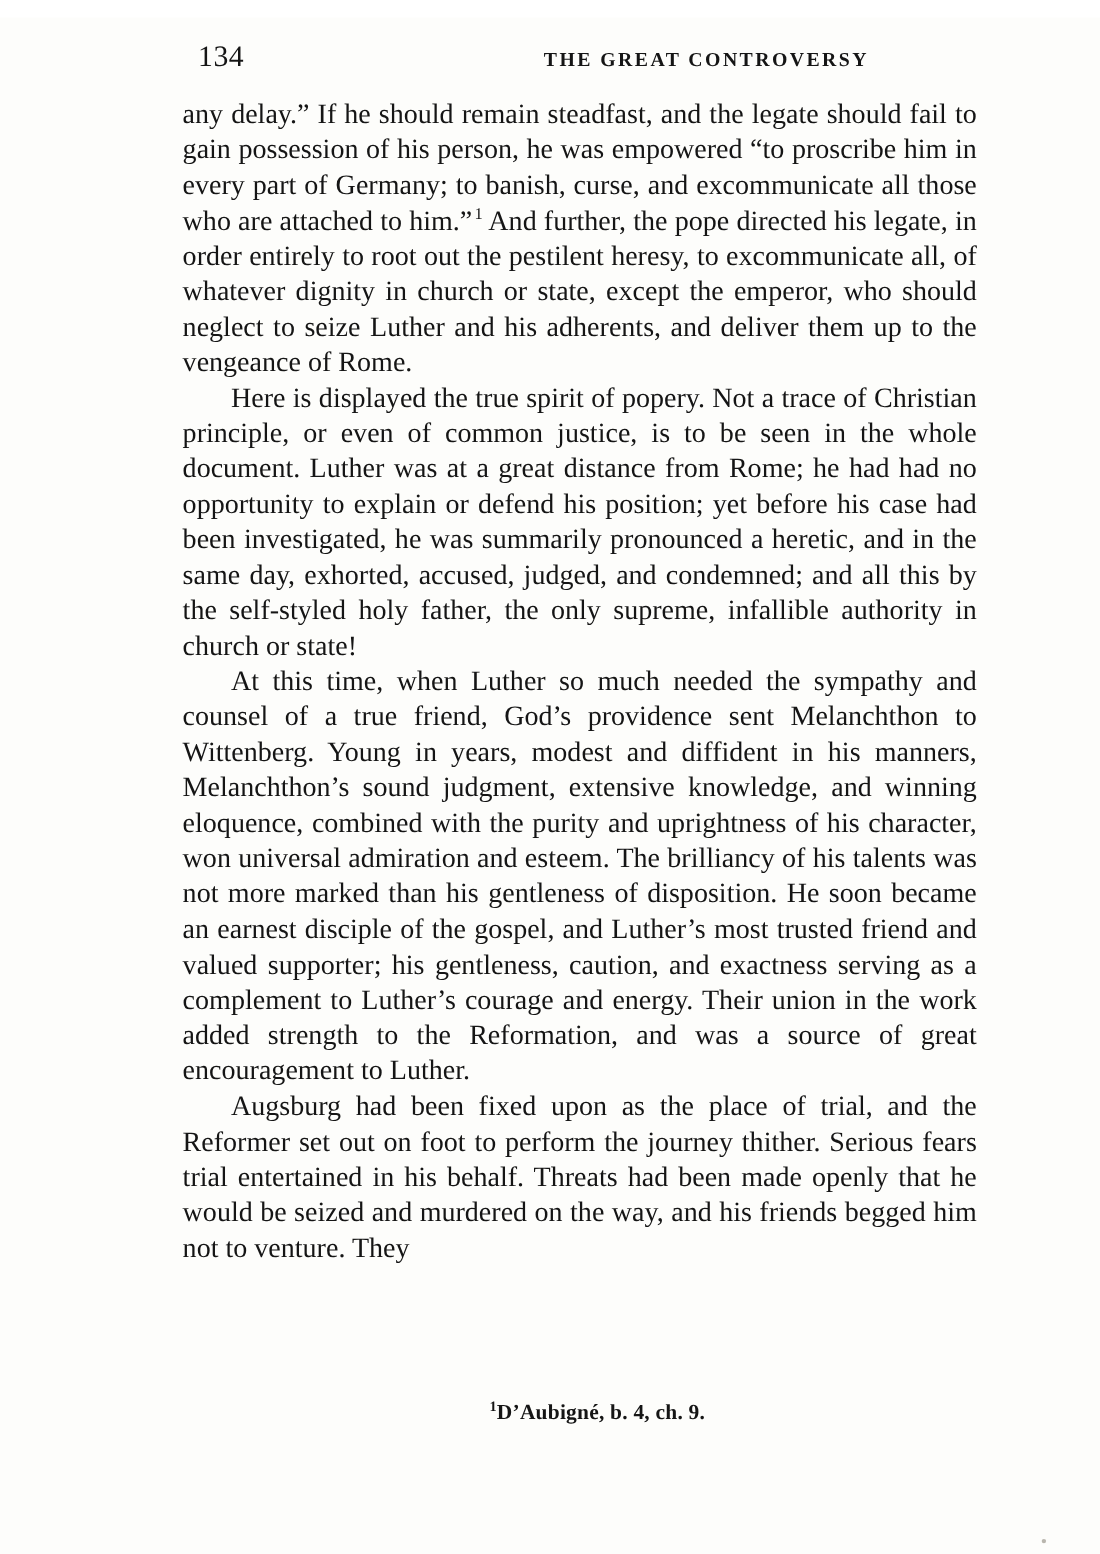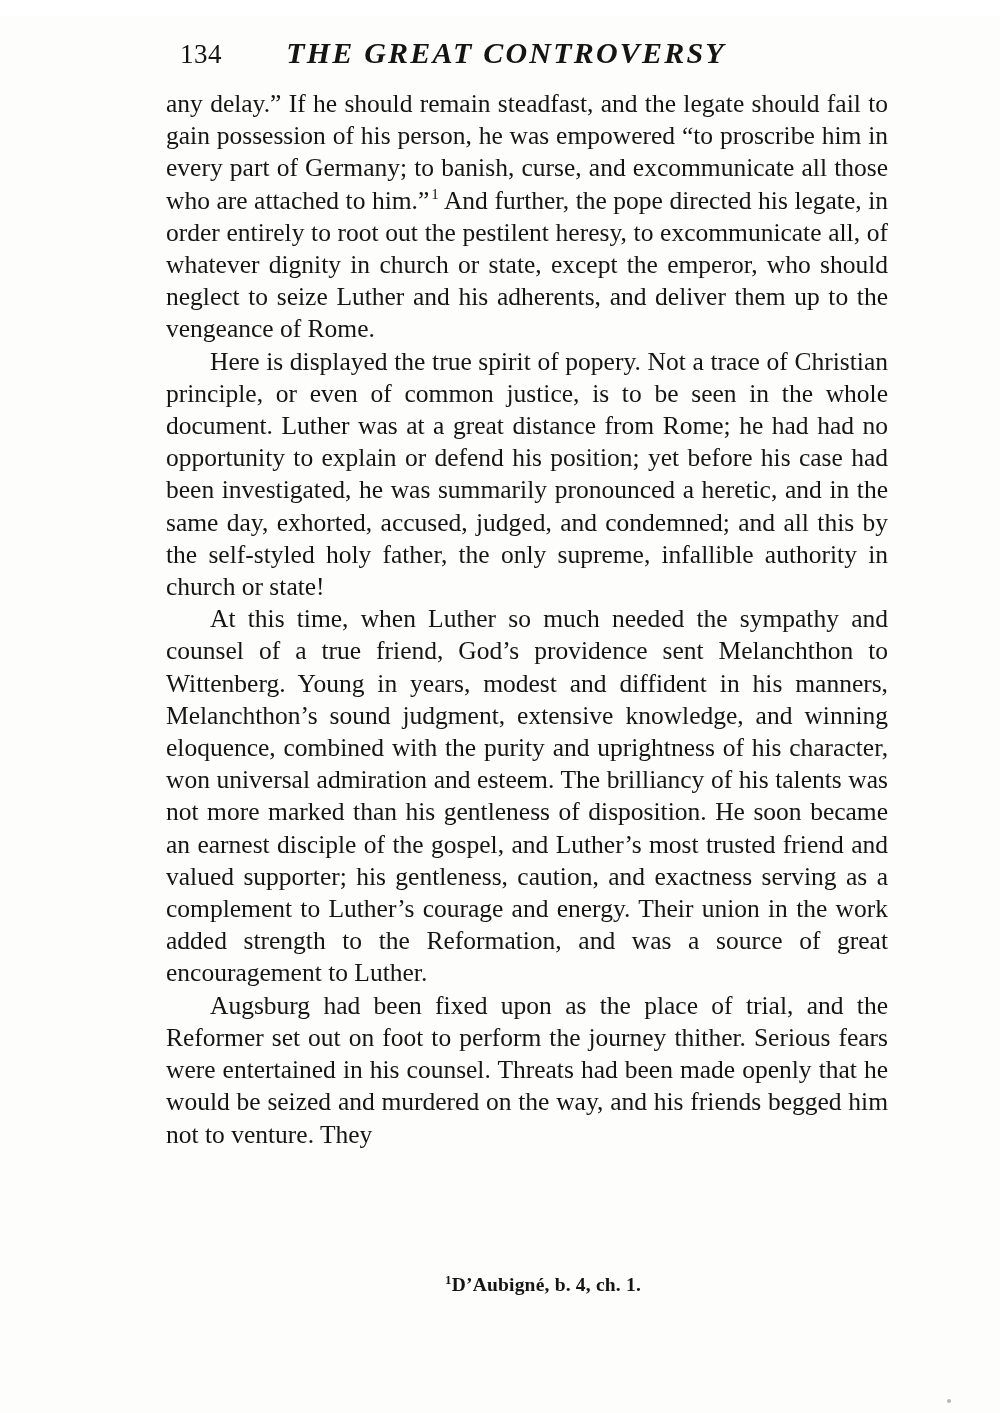--- a/index.html
+++ b/index.html
@@ -26,23 +26,22 @@
     display: flex;
     align-items: baseline;
   }
   .folio {
     font-size: 27px;
     letter-spacing: 0.5px;
     font-family: "Liberation Serif", "DejaVu Serif", serif;
   }
   .running-head {
     flex: 1;
-    text-align: center;
-    font-size: 30px;
-    font-style: italic;
+    text-align: right;
+    font-size: 18px;
     font-weight: bold;
     letter-spacing: 2.2px;
     padding-right: 30px;
   }
   .textblock {
     position: absolute;
     top: 72px;
     left: 166px;
     width: 722px;
   }
@@ -99,21 +98,21 @@
   </div>
 
   <div class="textblock">
 
     <p class="body"><span>any delay.”  If he should remain steadfast, and the legate should fail to gain possession of his person, he was empowered “to proscribe him in every part of Germany; to banish, curse, and excommunicate all those who are attached to him.”</span><sup class="fn">1</sup><span>  And further, the pope directed his legate, in order entirely to root out the pestilent heresy, to excommunicate all, of whatever dignity in church or state, except the emperor, who should neglect to seize Luther and his adherents, and deliver them up to the vengeance of Rome.</span></p>
 
     <p class="body indent">Here is displayed the true spirit of popery.  Not a trace of Christian principle, or even of common justice, is to be seen in the whole document.  Luther was at a great distance from Rome; he had had no opportunity to explain or defend his position; yet before his case had been investigated, he was summarily pronounced a heretic, and in the same day, exhorted, accused, judged, and condemned; and all this by the self-styled holy father, the only supreme, infallible authority in church or state!</p>
 
     <p class="body indent">At this time, when Luther so much needed the sympathy and counsel of a true friend, God’s providence sent Melanchthon to Wittenberg.  Young in years, modest and diffident in his manners, Melanchthon’s sound judgment, extensive knowledge, and winning eloquence, combined with the purity and uprightness of his character, won universal admiration and esteem.  The brilliancy of his talents was not more marked than his gentleness of disposition. He soon became an earnest disciple of the gospel, and Luther’s most trusted friend and valued supporter; his gentleness, caution, and exactness serving as a complement to Luther’s courage and energy.  Their union in the work added strength to the Reformation, and was a source of great encouragement to Luther.</p>
 
-    <p class="body indent">Augsburg had been fixed upon as the place of trial, and the Reformer set out on foot to perform the journey thither. Serious fears were entertained in his counsel.  Threats had been made openly that he would be seized and murdered on the way, and his friends begged him not to venture.  They</p>
+    <p class="body indent">Augsburg had been fixed upon as the place of trial, and the Reformer set out on foot to perform the journey thither. Serious fears trial entertained in his behalf.  Threats had been made openly that he would be seized and murdered on the way, and his friends begged him not to venture.  They</p>
 
   </div>
 
-  <div class="footnote"><sup>1</sup><span>D’Aubigné, b. 4, ch. 1.</span></div>
+  <div class="footnote"><sup>1</sup><span>D’Aubigné, b. 4, ch. 9.</span></div>
 
   <span class="speck" style="top:1383px; left:947px;"></span>
 
 </div>
 
 </body></html>

